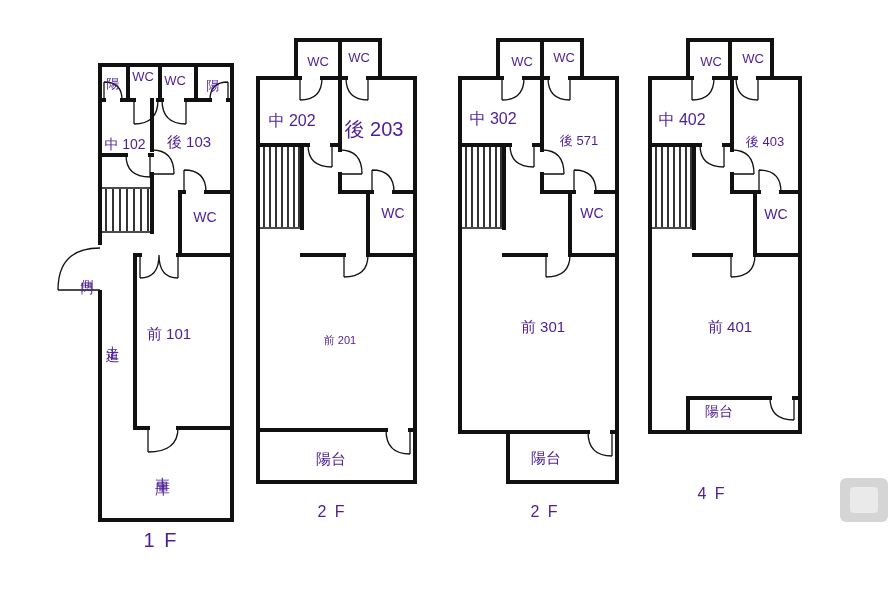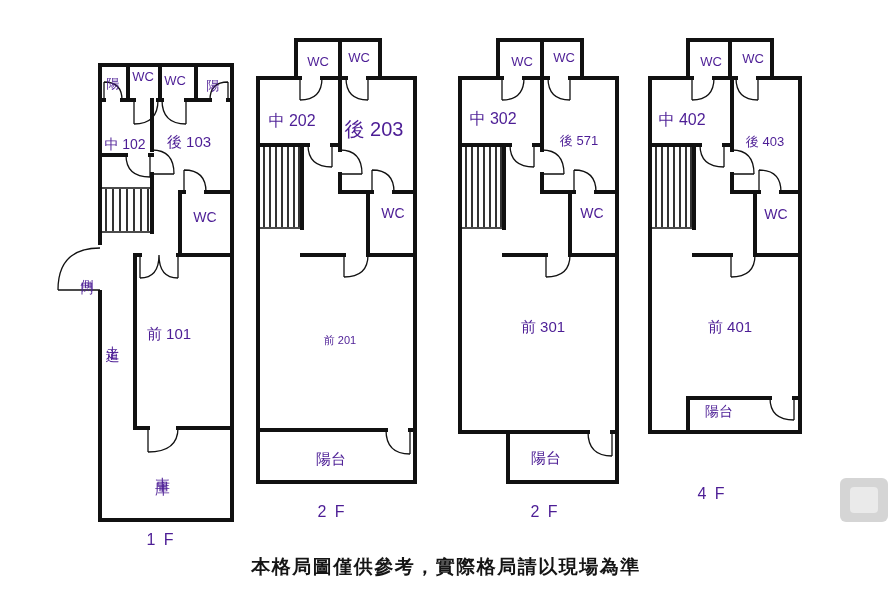--- a/index.html
+++ b/index.html
@@ -154,21 +154,21 @@
   <div class="lbl" style="left:143px;top:76px;font-size:13px;">WC</div>
   <div class="lbl" style="left:175px;top:80px;font-size:13px;">WC</div>
   <div class="lbl" style="left:213px;top:85px;font-size:13px;">陽</div>
   <div class="lbl" style="left:125px;top:144px;font-size:14px;">中 102</div>
   <div class="lbl" style="left:189px;top:141px;font-size:15px;">後 103</div>
   <div class="lbl" style="left:205px;top:217px;font-size:14px;">WC</div>
   <div class="lbl vert" style="left:87px;top:272px;font-size:13px;">側門</div>
   <div class="lbl vert" style="left:113px;top:338px;font-size:14px;">走道</div>
   <div class="lbl" style="left:169px;top:333px;font-size:15px;">前 101</div>
   <div class="lbl vert" style="left:163px;top:468px;font-size:15px;">車庫</div>
-  <div class="lbl floorlbl" style="left:161px;top:540px;font-size:16px;">1 F</div>
+  <div class="lbl floorlbl" style="left:161px;top:540px;font-size:20px;">1 F</div>
 
   <div class="lbl" style="left:318px;top:61px;font-size:13px;">WC</div>
   <div class="lbl" style="left:359px;top:57px;font-size:13px;">WC</div>
   <div class="lbl" style="left:292px;top:121px;font-size:16px;">中 202</div>
   <div class="lbl" style="left:374px;top:129px;font-size:20px;">後 203</div>
   <div class="lbl" style="left:393px;top:213px;font-size:14px;">WC</div>
   <div class="lbl" style="left:340px;top:340px;font-size:11px;">前 201</div>
   <div class="lbl" style="left:331px;top:458px;font-size:15px;">陽台</div>
   <div class="lbl floorlbl" style="left:332px;top:512px;font-size:16px;">2 F</div>
 
@@ -183,16 +183,15 @@
 
   <div class="lbl" style="left:711px;top:61px;font-size:13px;">WC</div>
   <div class="lbl" style="left:753px;top:58px;font-size:13px;">WC</div>
   <div class="lbl" style="left:682px;top:120px;font-size:16px;">中 402</div>
   <div class="lbl" style="left:765px;top:141px;font-size:13px;">後 403</div>
   <div class="lbl" style="left:776px;top:214px;font-size:14px;">WC</div>
   <div class="lbl" style="left:730px;top:326px;font-size:15px;">前 401</div>
   <div class="lbl" style="left:719px;top:411px;font-size:14px;">陽台</div>
   <div class="lbl floorlbl" style="left:712px;top:457px;font-size:16px;margin-top:37px;">4 F</div>
 
-  <div id="caption">本格局圖僅供參考，實際格局請以現場為準</div>
   <div id="watermark"></div>
 
 </div>
 
 </body></html>

